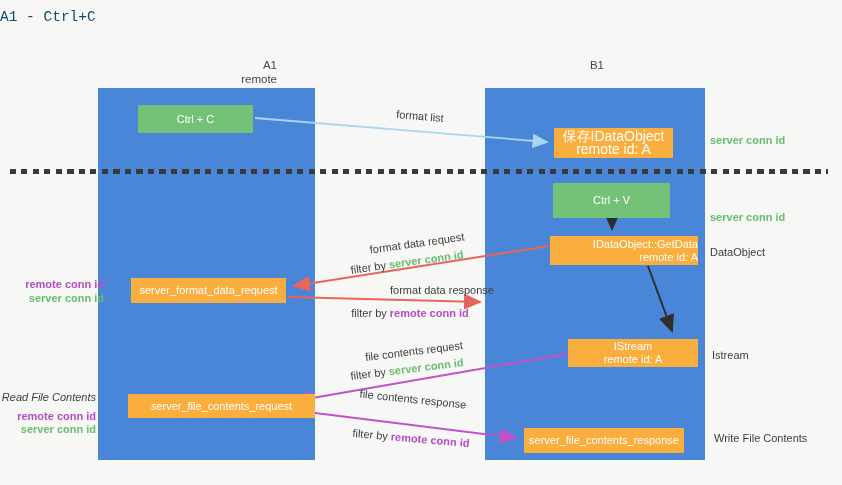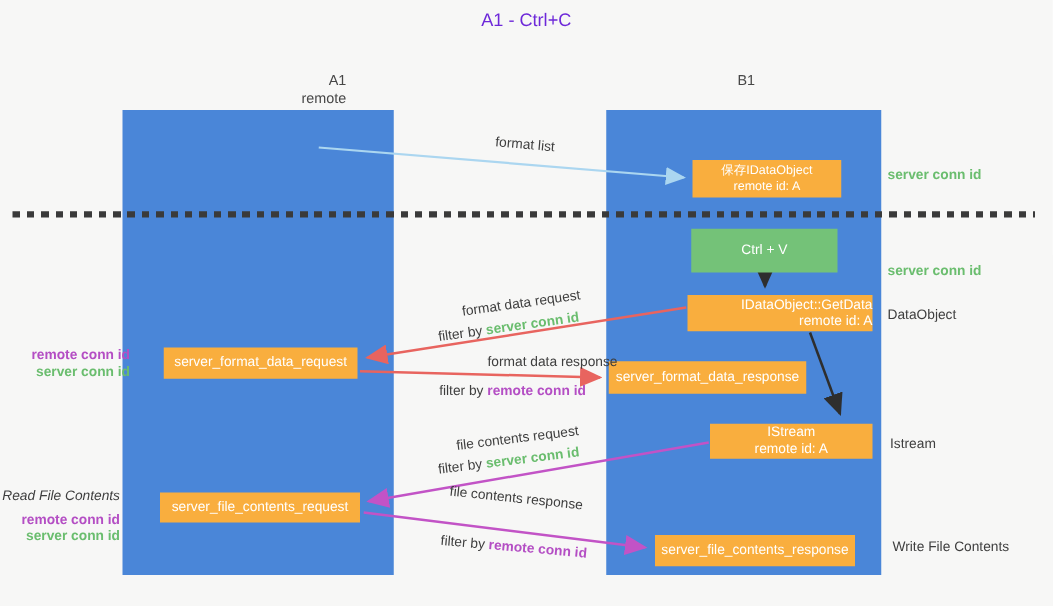--- a/index.html
+++ b/index.html
@@ -11,40 +11,40 @@
     --arrow-blue:#abd6f0;
     --arrow-black:#2e2e2e;
     --text-green:#6abd6e;
     --text-purple:#b44ec4;
     --text-dark:#3e3e3e;
   }
   html,body{margin:0;padding:0;}
   body{font-family:"Liberation Sans", sans-serif;background:#fff;}
   .canvas{position:relative;width:842px;height:485px;background:#f7f7f6;overflow:hidden;}
 
-  .title{position:absolute;left:0;right:0;top:8px;text-align:center;
-         font-size:14.5px;line-height:19px;color:#6d28d9;}
+  .title{position:absolute;left:0;right:0;top:8px;text-align:left;
+         font-size:14.5px;line-height:19px;color:#0c4a6e;font-family:Liberation Mono, monospace;}
 
   .lane-header{position:absolute;width:140px;text-align:center;font-size:11.5px;
                line-height:14px;color:#474747;}
   .lane{position:absolute;top:88px;height:372px;background:var(--lane-blue);}
   .lane-a1{left:98px;width:217px;}
   .lane-b1{left:485px;width:220px;}
 
   .dotted{position:absolute;left:10px;top:169px;width:818px;height:5px;
           background:repeating-linear-gradient(90deg,#3a3a3a 0 6px,transparent 6px 11.5px);}
 
   svg.arrows{position:absolute;left:0;top:0;pointer-events:none;}
 
   .node{position:absolute;display:flex;flex-direction:column;align-items:center;
         justify-content:center;color:#fff;text-align:center;font-size:11px;
         line-height:13px;white-space:nowrap;}
   .node.green{background:var(--node-green);}
   .node.orange{background:var(--node-orange);}
-  .node.small{font-size:10px;text-align:center;}
+  .node.small{font-size:14px;text-align:center;}
 
   .elabel{position:absolute;font-size:11px;color:var(--text-dark);white-space:nowrap;}
   .green-t{color:var(--text-green);font-weight:bold;}
   .purple-t{color:var(--text-purple);font-weight:bold;}
 
   .side{position:absolute;font-size:11px;line-height:13.5px;white-space:nowrap;}
   .side.bold{font-weight:bold;}
   .side.dark{color:var(--text-dark);}
   .left-block{position:absolute;text-align:right;font-size:11px;line-height:13.5px;
               white-space:nowrap;}
@@ -88,49 +88,49 @@
     </defs>
     <line x1="255" y1="118" x2="547" y2="142" stroke="#abd6f0" stroke-width="1.8" marker-end="url(#m-blue)"></line>
     <line x1="612" y1="209" x2="612" y2="229" stroke="#2e2e2e" stroke-width="2" marker-end="url(#m-black)"></line>
     <line x1="648" y1="266" x2="672" y2="331" stroke="#2e2e2e" stroke-width="2" marker-end="url(#m-black)"></line>
     <line x1="549" y1="246" x2="294" y2="286" stroke="#e8645f" stroke-width="2" marker-end="url(#m-red)"></line>
     <line x1="288" y1="297" x2="480" y2="302" stroke="#e8645f" stroke-width="2" marker-end="url(#m-red)"></line>
     <line x1="567" y1="354" x2="295" y2="401" stroke="#c253c6" stroke-width="2" marker-end="url(#m-magenta)"></line>
     <line x1="291" y1="410" x2="516" y2="438" stroke="#c253c6" stroke-width="2" marker-end="url(#m-magenta)"></line>
   </svg>
 
+  <div class="node green" style="left:138px;top:105px;width:115px;height:28px;">
+    <div>Ctrl + C</div>
+  </div>
 
   <div class="node orange small" style="left:554px;top:128px;width:119px;height:30px;">
     <div>保存IDataObject</div>
     <div>remote id: A</div>
   </div>
 
   <div class="node green" style="left:553px;top:183px;width:117px;height:35px;">
     <div>Ctrl + V</div>
   </div>
 
   <div class="node orange" style="left:550px;top:236px;width:148px;height:29px;align-items:flex-end;">
     <div>IDataObject::GetData</div>
     <div>remote id: A</div>
   </div>
 
   <div class="node orange" style="left:131px;top:278px;width:155px;height:25px;">
     <div>server_format_data_request</div>
   </div>
 
-  <div class="node orange" style="left:487px;top:289px;width:158px;height:26px;">
-    <div>server_format_data_response</div>
-  </div>
 
   <div class="node orange" style="left:568px;top:339px;width:130px;height:28px;">
     <div>IStream</div>
     <div>remote id: A</div>
   </div>
 
-  <div class="node orange" style="left:128px;top:394px;width:160px;height:24px;">
+  <div class="node orange" style="left:128px;top:394px;width:187px;height:24px;">
     <div>server_file_contents_request</div>
   </div>
 
   <div class="node orange" style="left:524px;top:428px;width:160px;height:25px;">
     <div>server_file_contents_response</div>
   </div>
 
   <div class="elabel" style="left:420px;top:116px;transform:translate(-50%,-50%) rotate(5deg);">format list</div>
 
   <div class="elabel" style="left:417px;top:243px;transform:translate(-50%,-50%) rotate(-8deg);">format data request</div>

